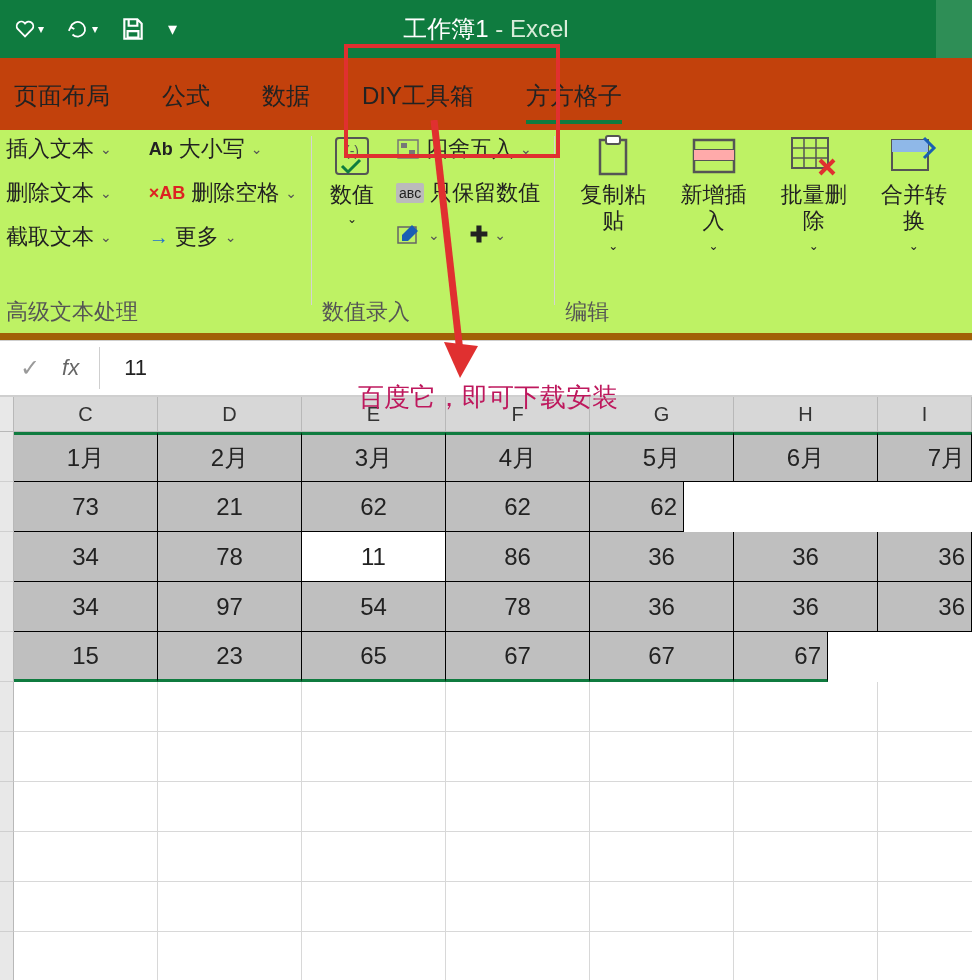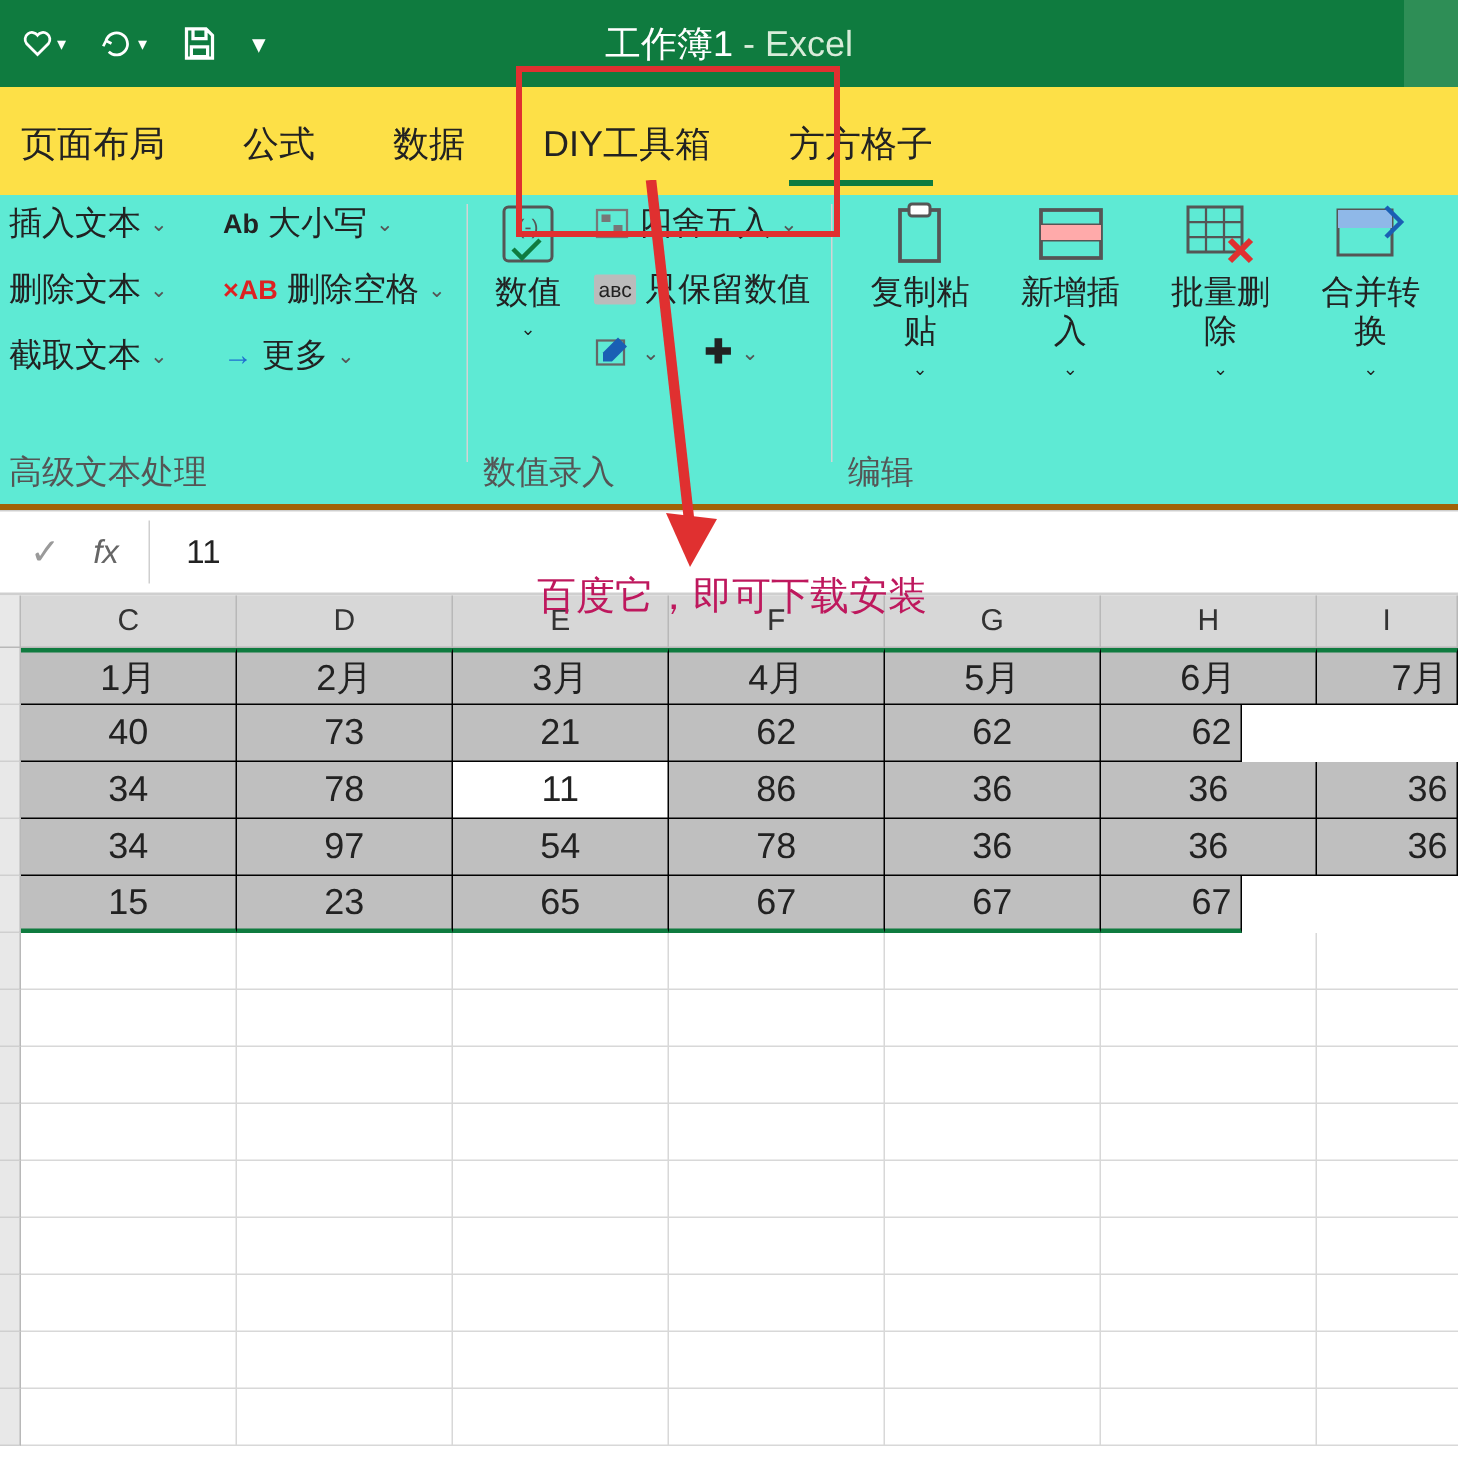--- a/index.html
+++ b/index.html
@@ -25,32 +25,32 @@
   .title-text {
     position: absolute; left: 50%; transform: translateX(-50%);
     font-size: 24px; color: #fff; font-weight: 400;
   }
   .title-sub { color: #d8ecd9; }
   .title-right { position:absolute; right:0; top:0; width:36px; height:58px; background:#2e8e56;}
   
   .tabs {
     display: flex; gap: 52px; padding: 18px 0 14px 14px;
     font-size: 24px; align-items: center; border-bottom: 0;
-    background:#fde047;
+    background:#c2410c;
   }
   .tab { position: relative; padding: 4px 0; color:#222; }
   .tab.active::after {
     content:""; position:absolute; left:0; right:0; bottom:-8px;
     height:4px; background:#0f7b3f;
   }
   
   .ribbon {
     display: flex;
-    border-bottom: 4px solid #a16207;
-    background:#5eead4;
+    border-bottom: 7px solid #a16207;
+    background:#bef264;
     height: 210px;
     position:relative;
   }
   .group {
     display:flex; flex-direction:column; justify-content:space-between;
     padding: 4px 10px 6px 6px;
   }
   .group-inner { display:flex; gap:14px; align-items:flex-start; flex:1;}
   .vcol { display:flex; flex-direction:column; gap:14px; font-size:22px; color:#222;}
   .cmd { display:flex; align-items:center; gap:6px; white-space:nowrap; }
@@ -80,21 +80,21 @@
   .rowhdr-stub { width:14px; background:#e8e8e8; border-right:1px solid #b8b8b8; border-bottom:1px solid #b8b8b8;}
   .colhdr {
     flex:0 0 144px; background:#e8e8e8; border-right:1px solid #b8b8b8;
     border-bottom:1px solid #b8b8b8; display:flex; align-items:center; justify-content:center;
     font-size:20px; color:#333;
   }
   .colhdr.sel { background:#d7d7d7; }
   .colhdr.last { flex:0 0 94px;}
   
   .grid { position:relative;}
-  .row { display:flex; height:38px;}
+  .row { display:flex; height:50px;}
   .row-stub { width:14px; background:#e8e8e8; border-right:1px solid #b8b8b8; border-bottom:1px solid #cfcfcf;}
   .cell {
     flex:0 0 144px; border-right:1px solid #000; border-bottom:1px solid #000;
     display:flex; align-items:center; justify-content:center;
     font-size:24px; color:#222; background:#bfbfbf;
   }
   .cell.last { flex:0 0 94px; justify-content:flex-end; padding-right:6px;}
   .cell.top { border-top:3px solid #0f7b3f;}
   .cell.active { background:#fff;}
   .row.empty .cell { background:#fff; border-right:1px solid #d8d8d8; border-bottom:1px solid #d8d8d8;}
@@ -321,21 +321,20 @@
       <div class="cell top">1月</div>
       <div class="cell top">2月</div>
       <div class="cell top">3月</div>
       <div class="cell top">4月</div>
       <div class="cell top">5月</div>
       <div class="cell top">6月</div>
       <div class="cell last top">7月</div>
     </div>
     <div class="row">
       <div class="row-stub"></div>
-      <div class="cell">40</div>
       <div class="cell">73</div>
       <div class="cell">21</div>
       <div class="cell">62</div>
       <div class="cell">62</div>
       <div class="cell last">62</div>
     </div>
     <div class="row">
       <div class="row-stub"></div>
       <div class="cell">34</div>
       <div class="cell">78</div>

